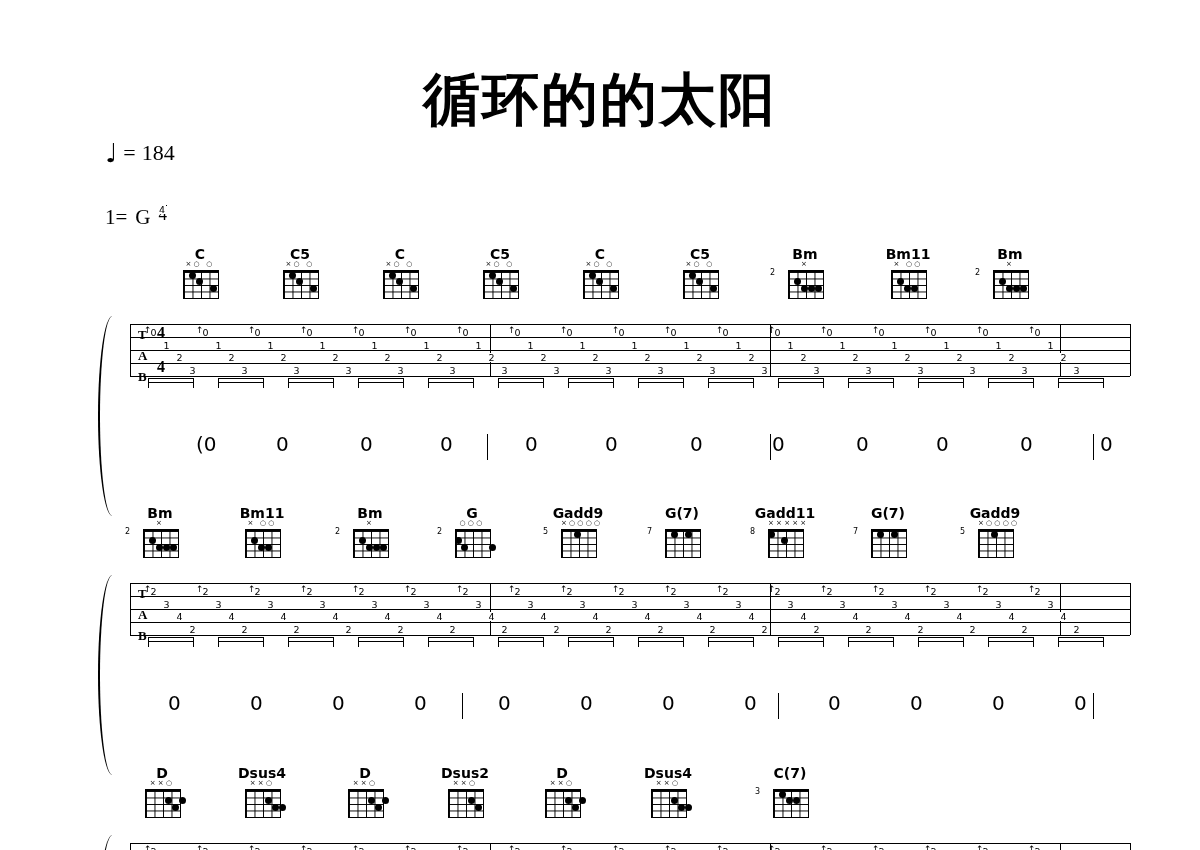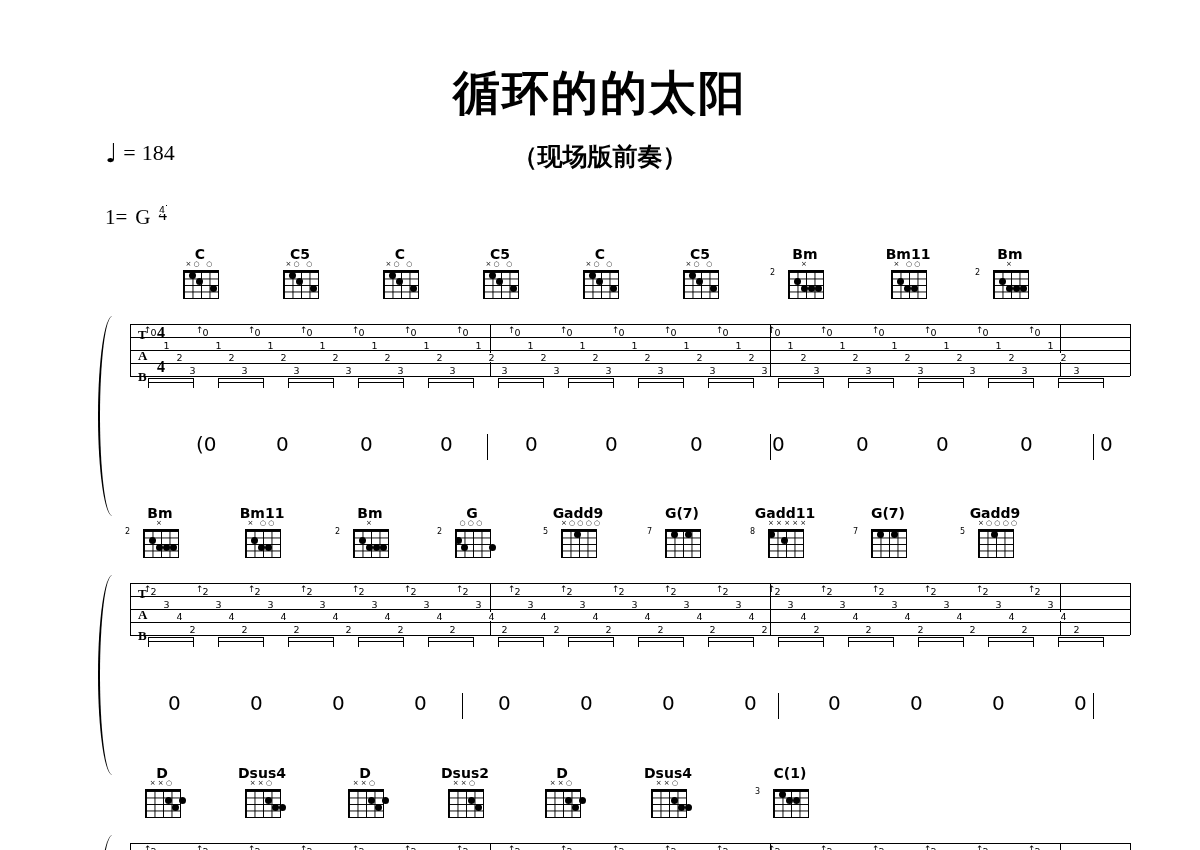--- a/index.html
+++ b/index.html
@@ -7,21 +7,21 @@
     width:1200px;height:850px;background:#ffffff;
     font-family:"Liberation Serif", serif;
     color:#000;overflow:hidden;position:relative;
   }
   .sheet{position:relative;width:1200px;height:850px;}
 
   
   .title{
     position:absolute;top:62px;left:0;width:1200px;text-align:center;
     font-family:"DejaVu Sans", sans-serif;
-    font-size:47px;font-weight:bold;letter-spacing:2px;
+    font-size:57px;font-weight:bold;letter-spacing:2px;
   }
   .subtitle{
     position:absolute;top:140px;left:0;width:1200px;text-align:center;
     font-family:"DejaVu Sans", sans-serif;
     font-size:25px;font-weight:bold;
   }
   .tempo{
     position:absolute;top:140px;left:105px;
     font-family:"Liberation Serif", serif;font-size:22px;
     display:flex;align-items:center;gap:6px;
@@ -120,21 +120,20 @@
   .lyricbar{position:absolute;width:1.3px;height:26px;background:#000;top:-4px;}
 
   .clip{position:absolute;left:0;top:0;width:1200px;height:850px;overflow:hidden;}
 </style>
 </head>
 <body>
 
 <div class="sheet">
 
   <div class="title">循环的的太阳</div>
-  <div class="subtitle">（现场版前奏）</div>
 
   <div class="tempo">
     <span class="note">♩</span>
     <span>=</span>
     <span>184</span>
   </div>
 
   <div class="keysig">
     <span>1=</span>
     <span>G</span>
@@ -736,21 +735,21 @@
             <div class="chordname">Dsus4</div>
             <div class="diag">
               <div class="tops">××○  </div>
               <div class="grid"></div>
               <div class="dot" style="left: 25.9px; top: 14px;"></div>
               <div class="dot" style="left: 32.7px; top: 20.5px;"></div>
               <div class="dot" style="left: 39.5px; top: 20.5px;"></div>
             </div>
           </div>
           <div class="chordbox" style="left: 755px;">
-            <div class="chordname">C(1)</div>
+            <div class="chordname">C(7)</div>
             <div class="diag">
               <div class="tops">     </div>
               <div class="grid"></div>
               <div class="fretno">3</div>
               <div class="dot" style="left: 12.3px; top: 7.5px;"></div>
               <div class="dot" style="left: 19.1px; top: 14px;"></div>
               <div class="dot" style="left: 25.9px; top: 14px;"></div>
             </div>
           </div>
         </div>

